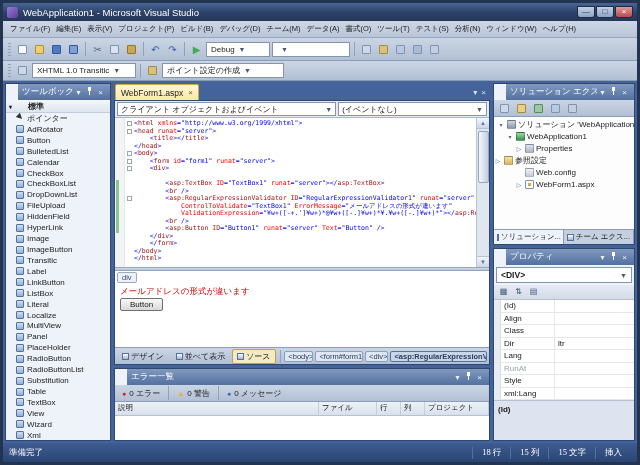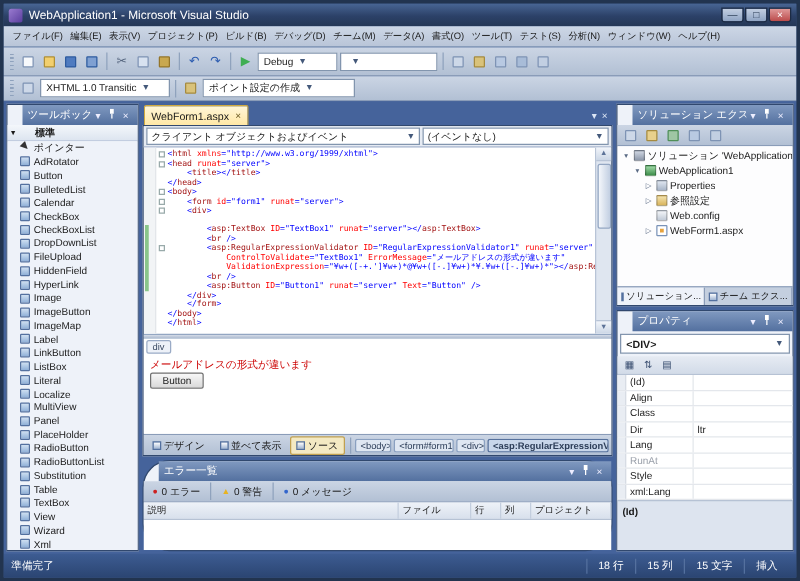--- a/index.html
+++ b/index.html
@@ -117,21 +117,21 @@
   .view-btn { display:inline-flex; align-items:center; gap:2px; font-size:8px; padding:1px 4px;
               border:1px solid transparent; white-space:nowrap; }
   .view-btn.active { background:#f3e9c3; border-color:#c0a050; border-radius:2px;text-align:center; }
   .vb-ico { width:7px; height:7px; background:linear-gradient(#fff,#9fb4d2); border:1px solid #53709f; }
   .vb-sep { width:1px; height:13px; background:#8fa2bd; margin:0 2px; }
   .tagchip { border:1px solid #8aa0c0; background:#dfe7f2; color:#2c3d58; padding:0 3px;
              font-size:7.5px; border-radius:2px; white-space:nowrap; overflow:hidden; }
   .tagchip.active { background:#c8d6ea; border-color:#56719c; font-weight:bold; max-width:118px; }
 
   
-  .errorlist { margin-top:3px; flex:1; min-height:0;border-radius:22px; }
+  .errorlist { margin-top:3px; flex:1; min-height:0; }
   .el-toolbar { height:17px; flex:0 0 17px; background:linear-gradient(#cbd5e4,#b2c0d4);
                 border-bottom:1px solid #8a9cb8; display:flex; align-items:center; padding:0 4px; gap:3px; }
   .el-filter { display:inline-flex; align-items:center; gap:3px; font-size:8px; padding:0 3px; }
   .el-fico { font-size:7px; line-height:7px; }
   .el-fico.error { color:#cc2222; } .el-fico.warning { color:#e8b320; } .el-fico.message { color:#3366cc; }
   .el-cols { height:14px; flex:0 0 14px; display:flex; background:linear-gradient(#eef2f8,#d8e0ec);
              border-bottom:1px solid #b6c2d4; }
   .el-col { border-right:1px solid #c3cede; font-size:7.5px; padding:1px 3px; white-space:nowrap;
             overflow:hidden; flex:0 0 auto; }
   .el-col.wide { flex:1; } .el-col.c-file { width:58px; } .el-col.c-line { width:24px; }
@@ -174,21 +174,21 @@
   .pgut { width:7px; flex:0 0 7px; background:#e9edf3; border-right:1px solid #d7dce4; }
   .pname { width:54px; flex:0 0 54px; font-size:8px; padding:1px 3px; border-right:1px solid #e4e7ec;
            white-space:nowrap; overflow:hidden; }
   .pval { flex:1; font-size:8px; padding:1px 3px; white-space:nowrap; overflow:hidden; }
   .prow.muted .pname { color:#9aa0aa; }
   .prop-desc { flex:1; background:#dde4ef; border-top:1px solid #b6c2d4; padding:3px 4px; }
   .prop-desc-title { font-size:8px; font-weight:bold; }
 
   
   .statusbar { height:19px; flex:0 0 19px; background:linear-gradient(#3d5c92,#2b4572);
-               color:#fff; display:flex; align-items:center; padding:0 6px; font-size:8.5px; }
+               color:#fff; display:flex; align-items:center; padding:0 6px; font-size:8.5px;font-family:Liberation Serif, serif; }
   .sb-left { flex:1; }
   .sb-right { display:flex; gap:0; align-items:center; }
   .sb-item { padding:0 9px; border-left:1px solid #54709e; white-space:nowrap; }
 </style>
 </head>
 <body>
 
 <div class="window">
 
   <div class="titlebar">
@@ -360,21 +360,21 @@
           <div class="tb-item">
             <span class="tb-item-ico"></span>
             <span class="tb-item-label">Image</span>
           </div>
           <div class="tb-item">
             <span class="tb-item-ico"></span>
             <span class="tb-item-label">ImageButton</span>
           </div>
           <div class="tb-item">
             <span class="tb-item-ico"></span>
-            <span class="tb-item-label">ImageMap</span>
+            <span class="tb-item-label">Transitic</span>
           </div>
           <div class="tb-item">
             <span class="tb-item-ico"></span>
             <span class="tb-item-label">Label</span>
           </div>
           <div class="tb-item">
             <span class="tb-item-ico"></span>
             <span class="tb-item-label">LinkButton</span>
           </div>
           <div class="tb-item">
@@ -604,21 +604,21 @@
             <div class="tree-row" style="padding-left: 12px;">
               <span class="tree-arrow">▾</span>
               <span class="tree-ico ico-project"></span>
               <span class="tree-label">WebApplication1</span>
             </div>
             <div class="tree-row" style="padding-left: 21px;">
               <span class="tree-arrow">▷</span>
               <span class="tree-ico ico-properties-folder"></span>
               <span class="tree-label">Properties</span>
             </div>
-            <div class="tree-row" style="padding-left: 21px;">
+            <div class="tree-row" style="">
               <span class="tree-arrow">▷</span>
               <span class="tree-ico ico-references-folder"></span>
               <span class="tree-label">参照設定</span>
             </div>
             <div class="tree-row" style="padding-left: 21px;">
               <span class="tree-arrow"></span>
               <span class="tree-ico ico-config-file"></span>
               <span class="tree-label">Web.config</span>
             </div>
             <div class="tree-row" style="padding-left: 21px;">

